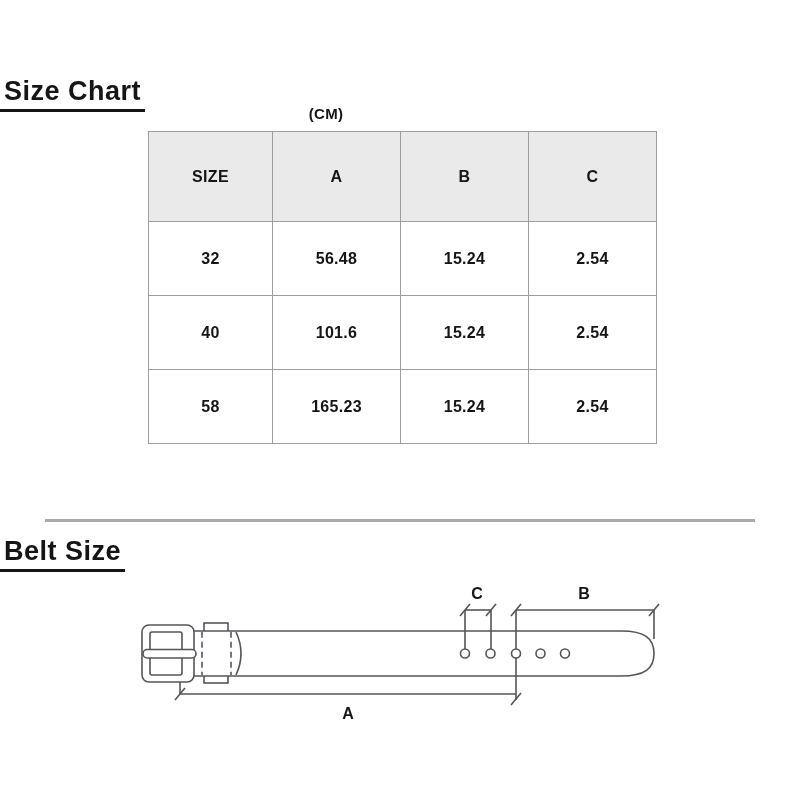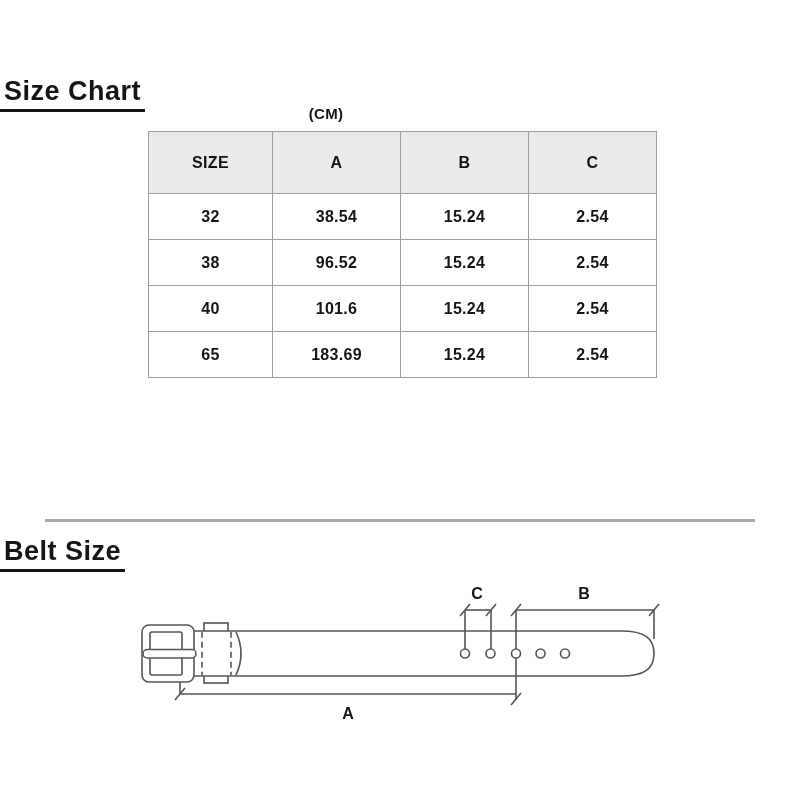--- a/index.html
+++ b/index.html
@@ -25,21 +25,21 @@
     font-size:15px;font-weight:bold;letter-spacing:.3px;
   }
 
   
   table.size-table{
     position:absolute;top:131px;left:148px;width:508px;
     border-collapse:collapse;table-layout:fixed;
   }
   .size-table th,.size-table td{
     border:1px solid #9e9e9e;text-align:center;vertical-align:middle;
-    font-weight:bold;font-size:16px;letter-spacing:.3px;padding:2px;
+    font-weight:bold;font-size:16px;letter-spacing:.3px;padding:16px;
   }
   .size-table th{background:#eaeaea;height:57px;}
   .size-table td{height:41px;background:#ffffff;margin-top:36px;}
 
   
   .divider{
     position:absolute;top:519px;left:45px;width:710px;height:3px;
     background:#a9a9a9;
   }
 
@@ -70,39 +70,33 @@
       <tr>
         <th>SIZE</th>
         <th>A</th>
         <th>B</th>
         <th>C</th>
       </tr>
     </thead>
     <tbody>
       <tr>
         <td>32</td>
-        <td>38.54</td>
-        <td>15.24</td>
-        <td>2.54</td>
-      </tr>
-      <tr>
-        <td>38</td>
-        <td>96.52</td>
+        <td>56.48</td>
         <td>15.24</td>
         <td>2.54</td>
       </tr>
       <tr>
         <td>40</td>
         <td>101.6</td>
         <td>15.24</td>
         <td>2.54</td>
       </tr>
       <tr>
-        <td>65</td>
-        <td>183.69</td>
+        <td>58</td>
+        <td>165.23</td>
         <td>15.24</td>
         <td>2.54</td>
       </tr>
     </tbody>
   </table>
 
   <div class="divider"></div>
 
   <div class="title-wrap belt">
     <span class="section-title">Belt Size</span>

